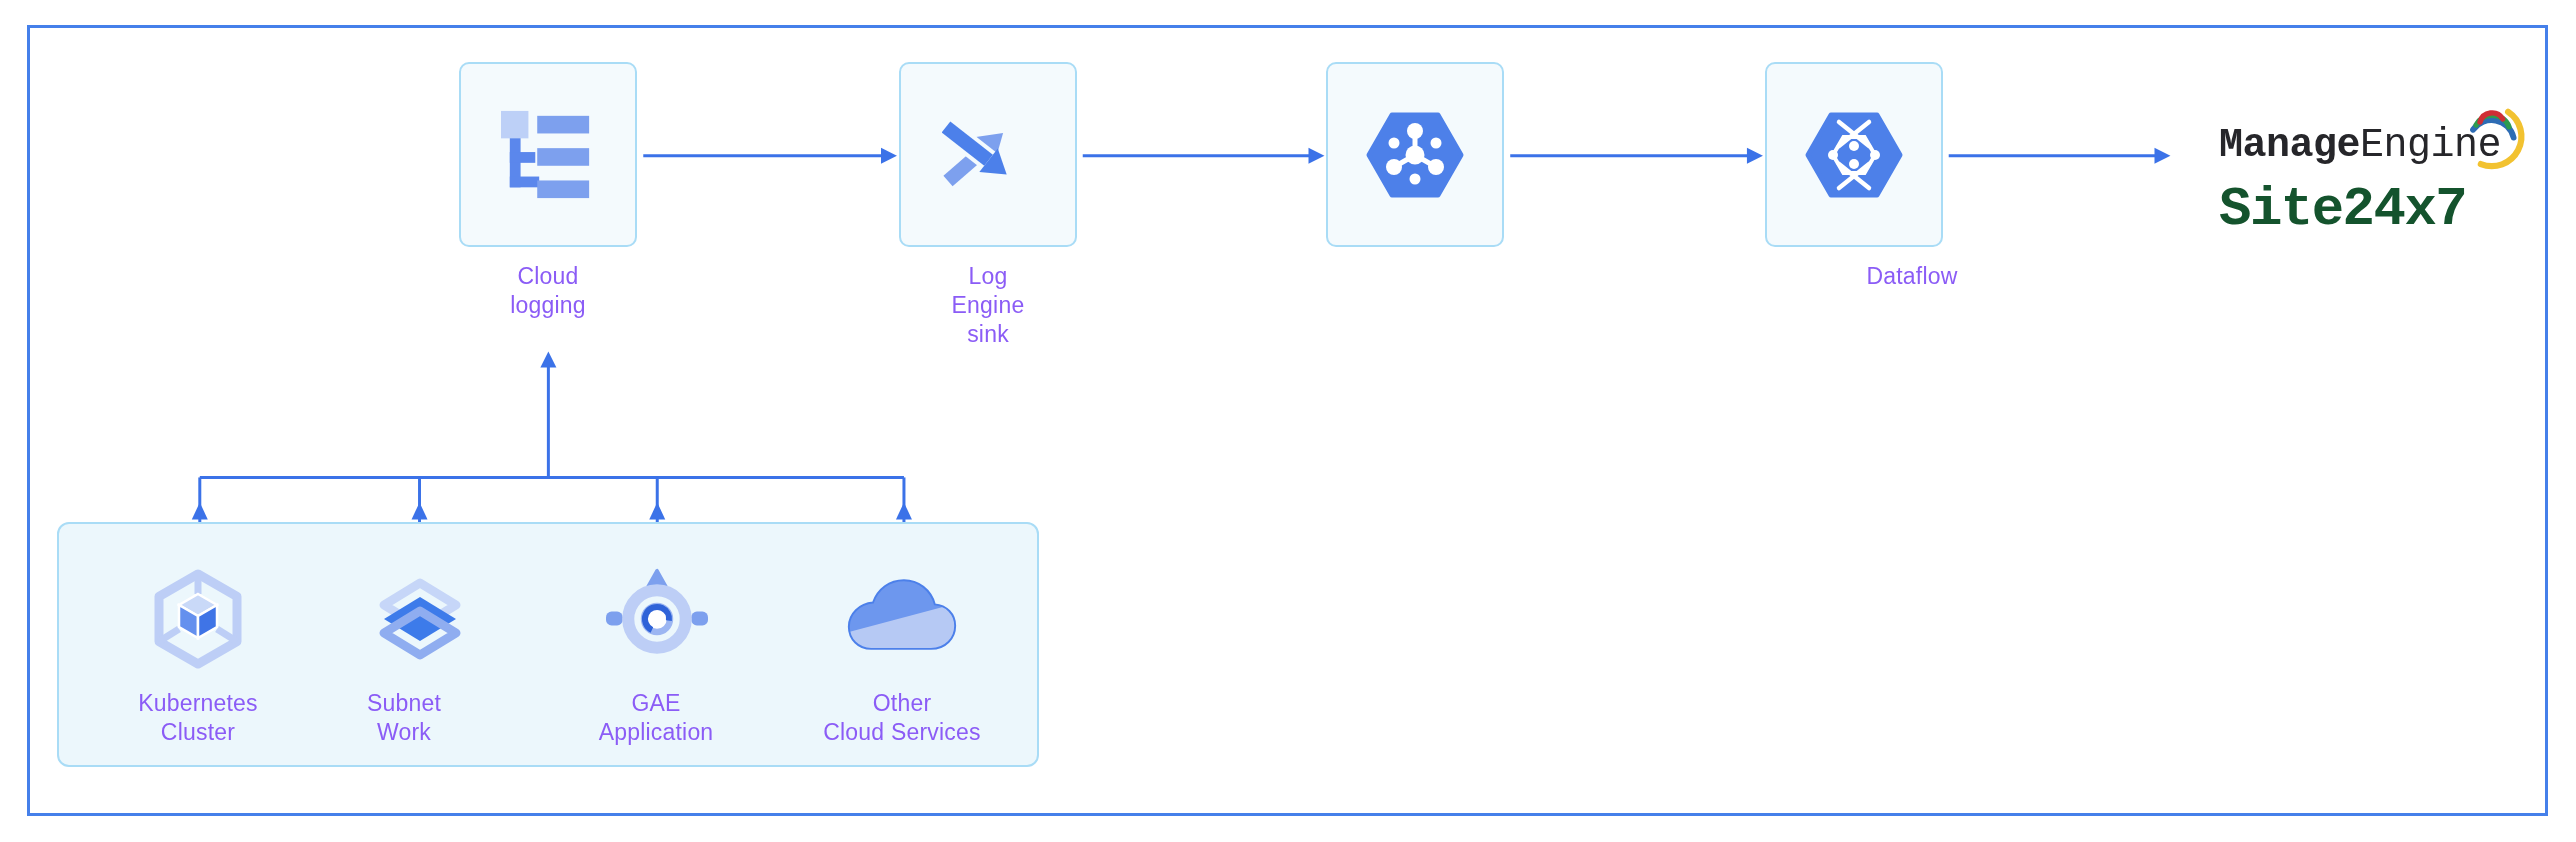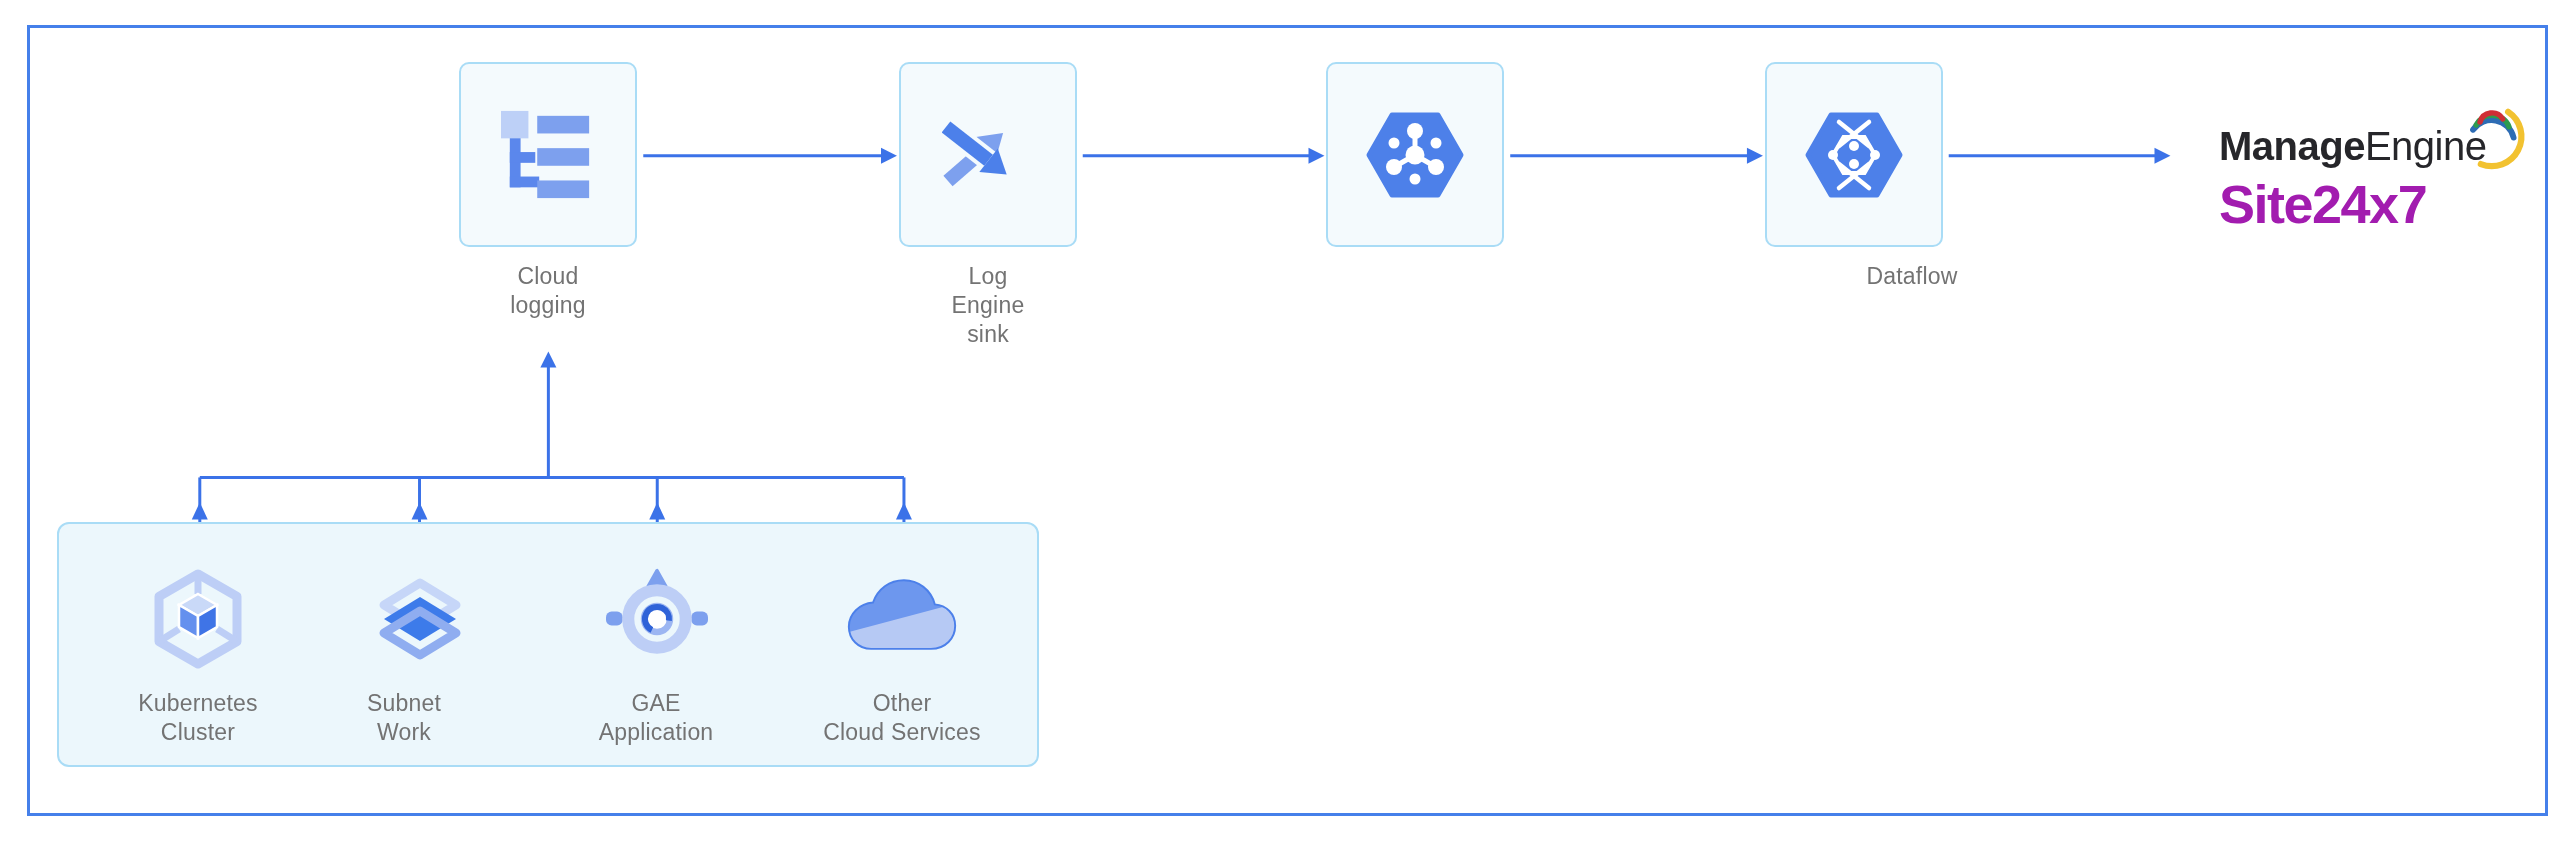--- a/index.html
+++ b/index.html
@@ -3,29 +3,29 @@
 <meta charset="utf-8">
 <style>
   html,body{margin:0;padding:0;background:#ffffff;}
   body{width:2576px;height:842px;font-family:"Liberation Sans","DejaVu Sans",sans-serif;}
   .canvas{position:relative;width:2576px;height:842px;overflow:hidden;background:#ffffff;}
   .frame{position:absolute;left:27px;top:25px;width:2521px;height:791px;border:3px solid #4580ea;box-sizing:border-box;}
   .connectors{position:absolute;left:0;top:0;width:2576px;height:842px;pointer-events:none;}
   .node{position:absolute;width:178px;height:185px;background:#f4fafd;border:2px solid #a9dcf6;border-radius:10px;
         box-sizing:border-box;display:flex;align-items:center;justify-content:center;}
   .label{position:absolute;transform:translateX(-50%);text-align:center;white-space:pre-line;
-         font-size:23px;line-height:29px;color:#737373;letter-spacing:0.2px;width:260px;}
+         font-size:23px;line-height:29px;color:#8b5cf6;letter-spacing:0.2px;width:260px;}
   .group-box{position:absolute;left:57px;top:522px;width:982px;height:245px;background:#ecf7fc;
              border:2px solid #a9dcf6;border-radius:12px;box-sizing:border-box;}
   .src-icon{position:absolute;}
-  .logo{position:absolute;left:2219px;top:124px;}
+  .logo{position:absolute;left:2219px;top:124px;font-family:Liberation Mono, monospace;}
   .logo-top{font-size:40px;letter-spacing:-0.5px;color:#26262a;line-height:44px;}
   .logo-top .b{font-weight:700;}
   .logo-top .r{font-weight:400;}
-  .logo-product{font-size:54px;font-weight:700;letter-spacing:-1.5px;color:#a21caf;line-height:52px;margin-top:10px;}
+  .logo-product{font-size:54px;font-weight:700;letter-spacing:-1.5px;color:#14532d;line-height:52px;margin-top:16px;}
   .swirl{position:absolute;left:2459px;top:96px;}
 </style>
 </head>
 <body>
 
 <div class="canvas">
 
   <div class="frame"></div>
 
   <svg class="connectors" width="2576" height="842" viewBox="0 0 2579 843">

